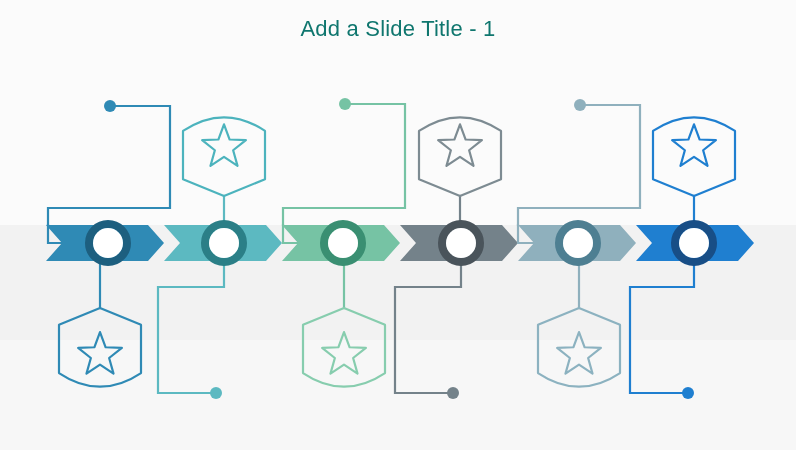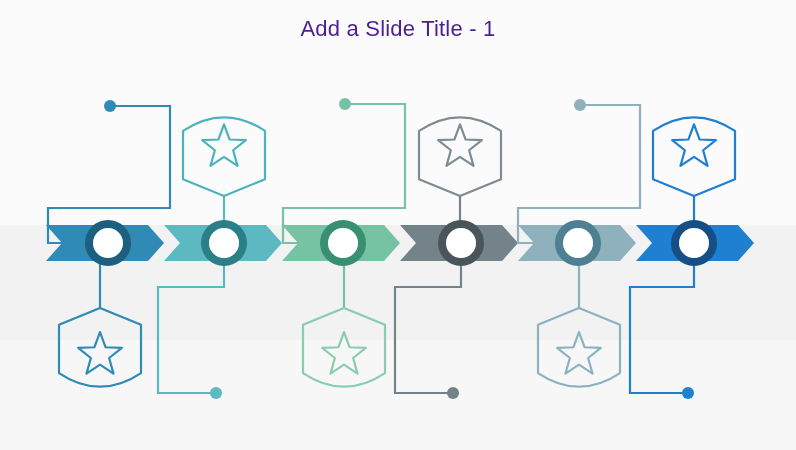--- a/index.html
+++ b/index.html
@@ -21,21 +21,21 @@
   .band-top{top:0;height:225px;background:#fbfbfb;}
   .band-mid{top:225px;height:115px;background:#f2f2f2;}
   .band-bot{top:340px;height:110px;background:#f7f7f7;}
 
   #title{
     position:absolute;
     top:16px;left:0;width:796px;
     text-align:center;
     font-size:22px;
     font-weight:400;
-    color:#4c1d95;
+    color:#0f766e;
     letter-spacing:0.2px;
     white-space:nowrap;
   }
 
   #stage{position:absolute;inset:0;}
   svg.layer{position:absolute;top:0;left:0;width:796px;height:450px;overflow:visible;}
 </style>
 </head>
 <body>
 

